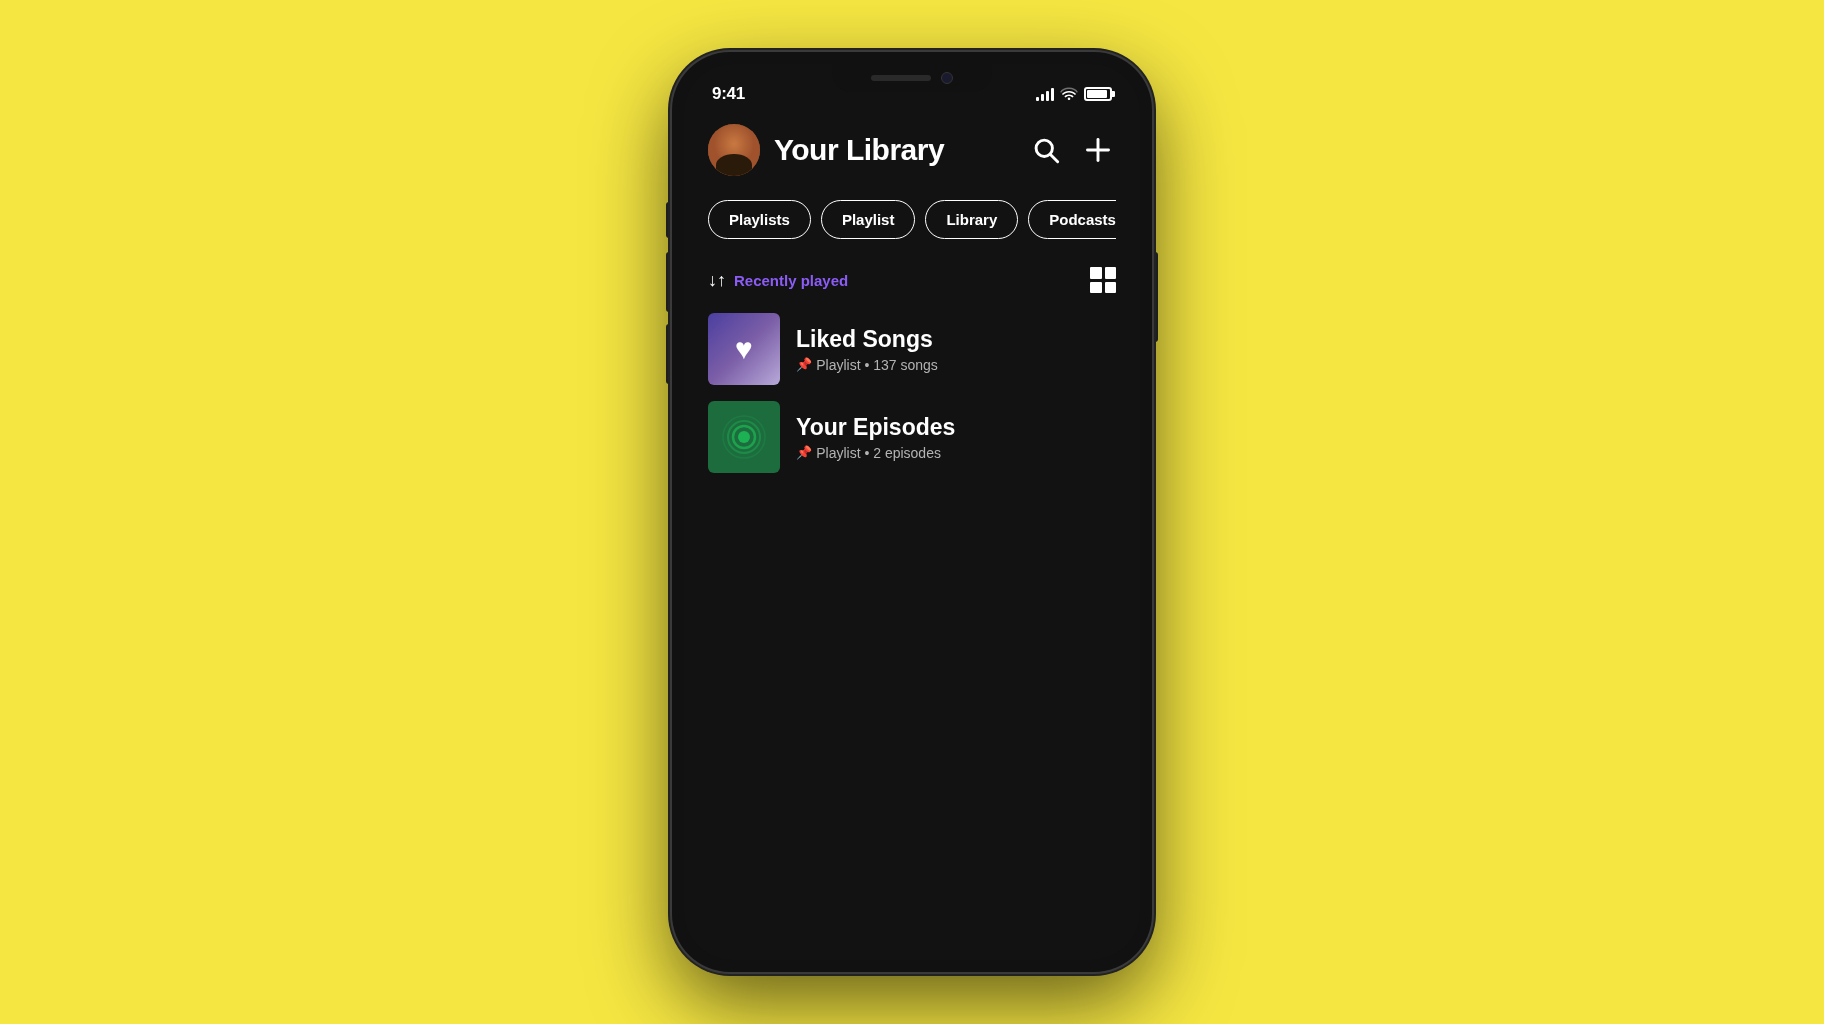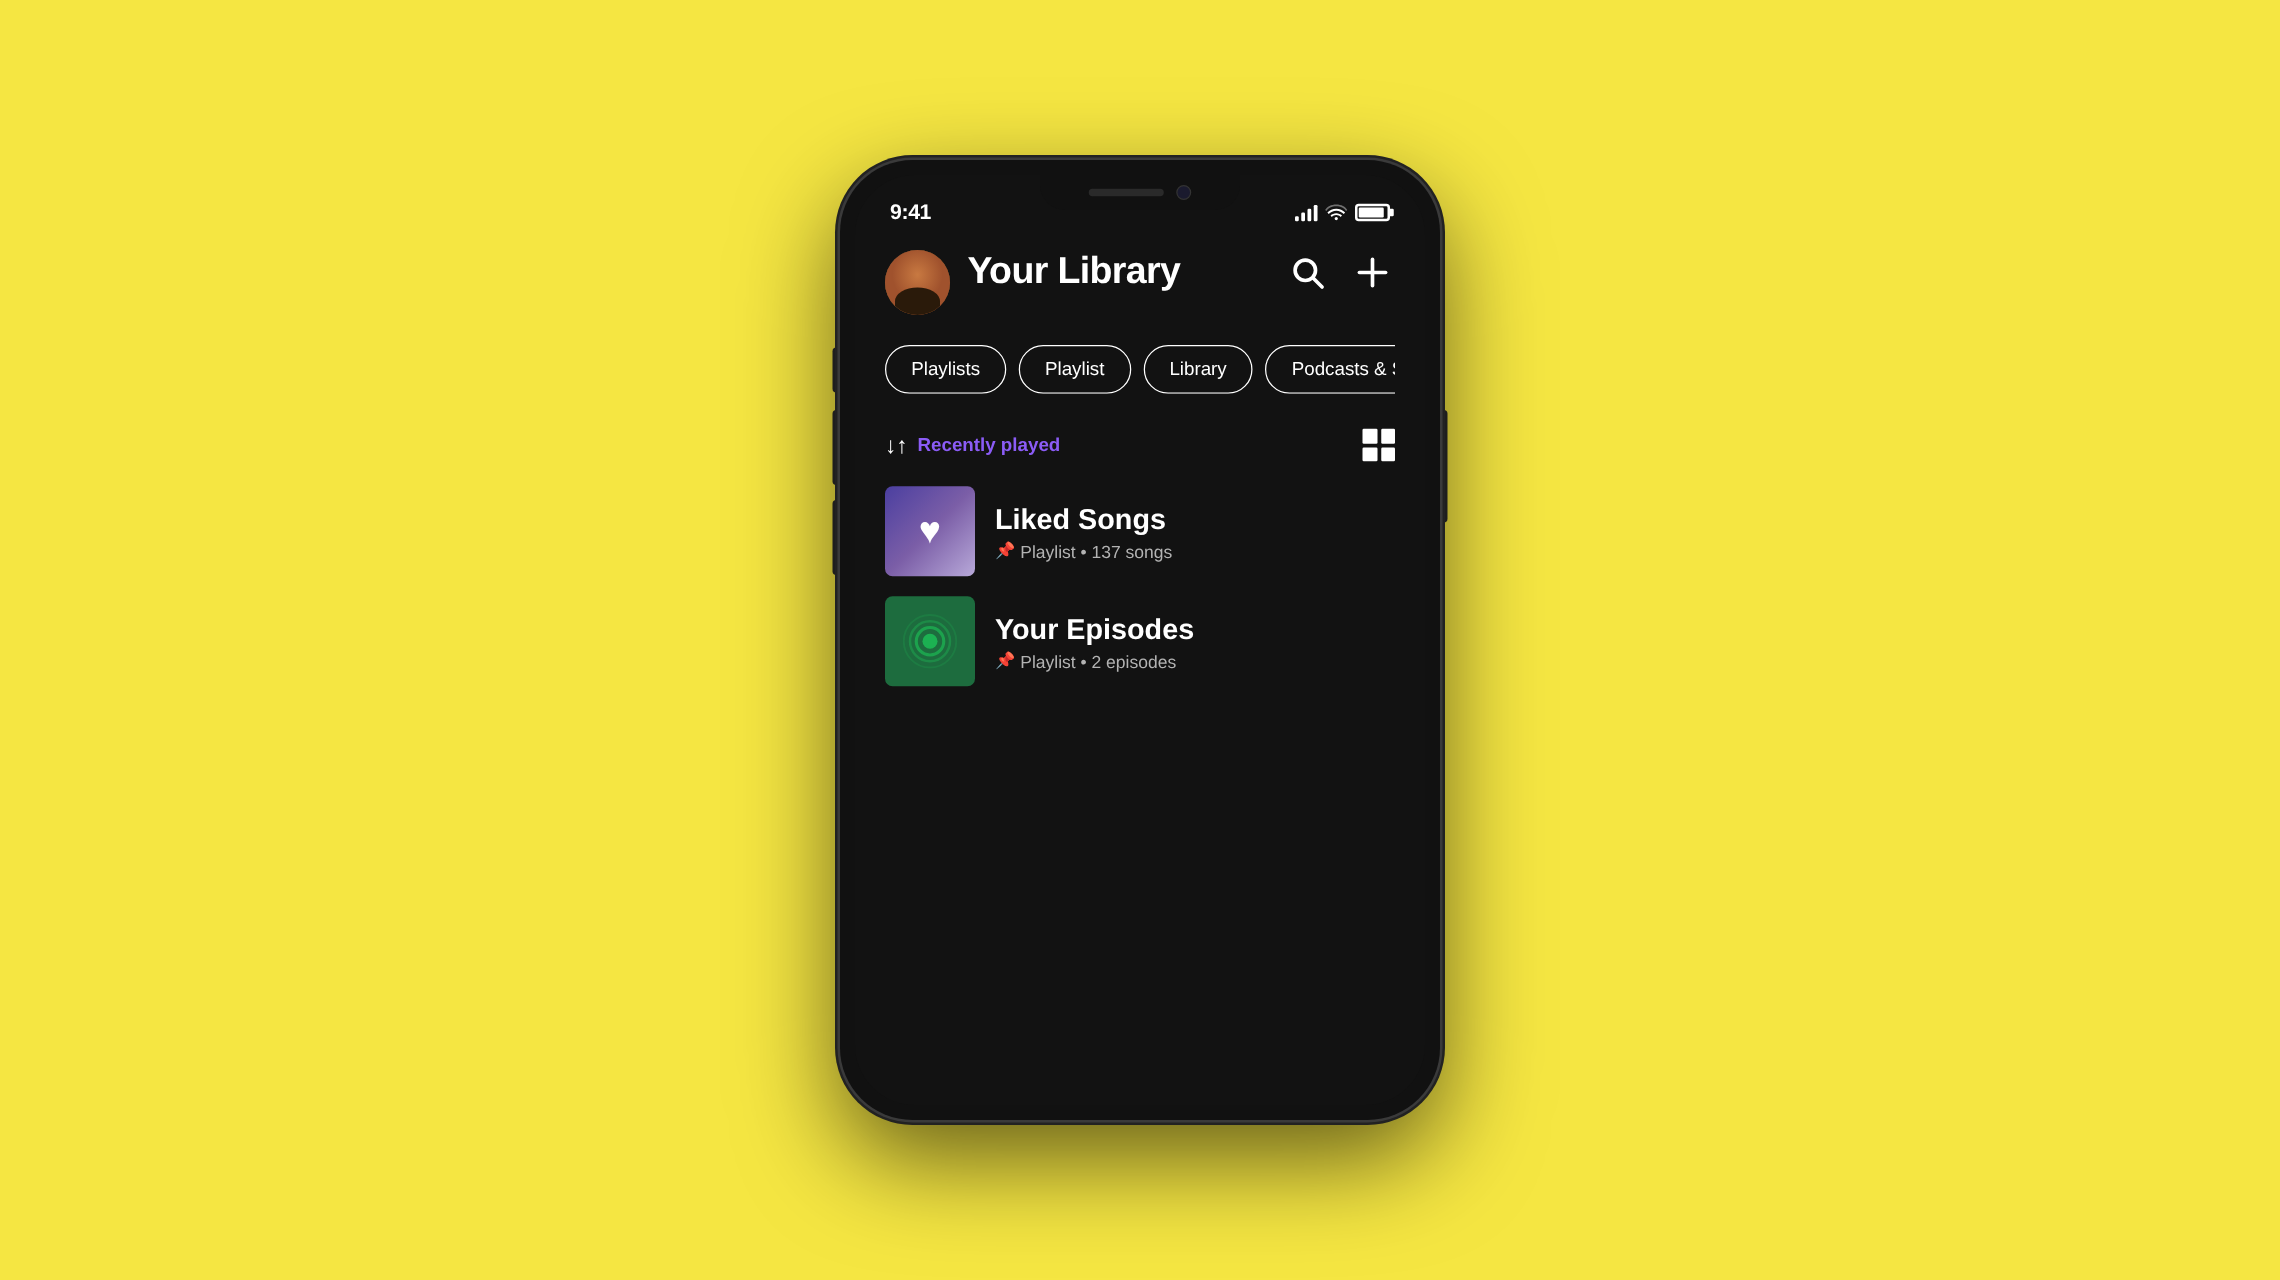--- a/index.html
+++ b/index.html
@@ -11,21 +11,21 @@
       display: flex;
       align-items: center;
       justify-content: center;
       font-family: -apple-system, BlinkMacSystemFont, 'Helvetica Neue', Arial, sans-serif;
       overflow: hidden;
     }
 
     .phone-wrapper {
       position: relative;
       width: 480px;
-      height: 768px;
+      height: 920px;
     }
 
     .phone-frame {
       position: absolute;
       inset: 0;
       background: #111;
       border-radius: 58px;
       box-shadow:
         0 0 0 2px #3a3a3a,
         0 0 0 4px #222,
@@ -181,21 +181,21 @@
     }
 
     
     .app-content {
       padding: 8px 24px 0 24px;
     }
 
     
     .header {
       display: flex;
-      align-items: flex-start;
+      align-items: center;
       margin-bottom: 24px;
       gap: 14px;
     }
 
     .avatar {
       width: 52px;
       height: 52px;
       border-radius: 50%;
       overflow: hidden;
       flex-shrink: 0;
@@ -270,21 +270,21 @@
       margin-bottom: 28px;
       overflow: hidden;
     }
 
     .filter-chip {
       padding: 10px 20px;
       border: 1.5px solid #fff;
       border-radius: 100px;
       color: #fff;
       font-size: 15px;
-      font-weight: 400;
+      font-weight: 700;
       white-space: nowrap;
       cursor: pointer;
     }
 
     
     .sort-row {
       display: flex;
       align-items: center;
       justify-content: space-between;
       margin-bottom: 20px;

